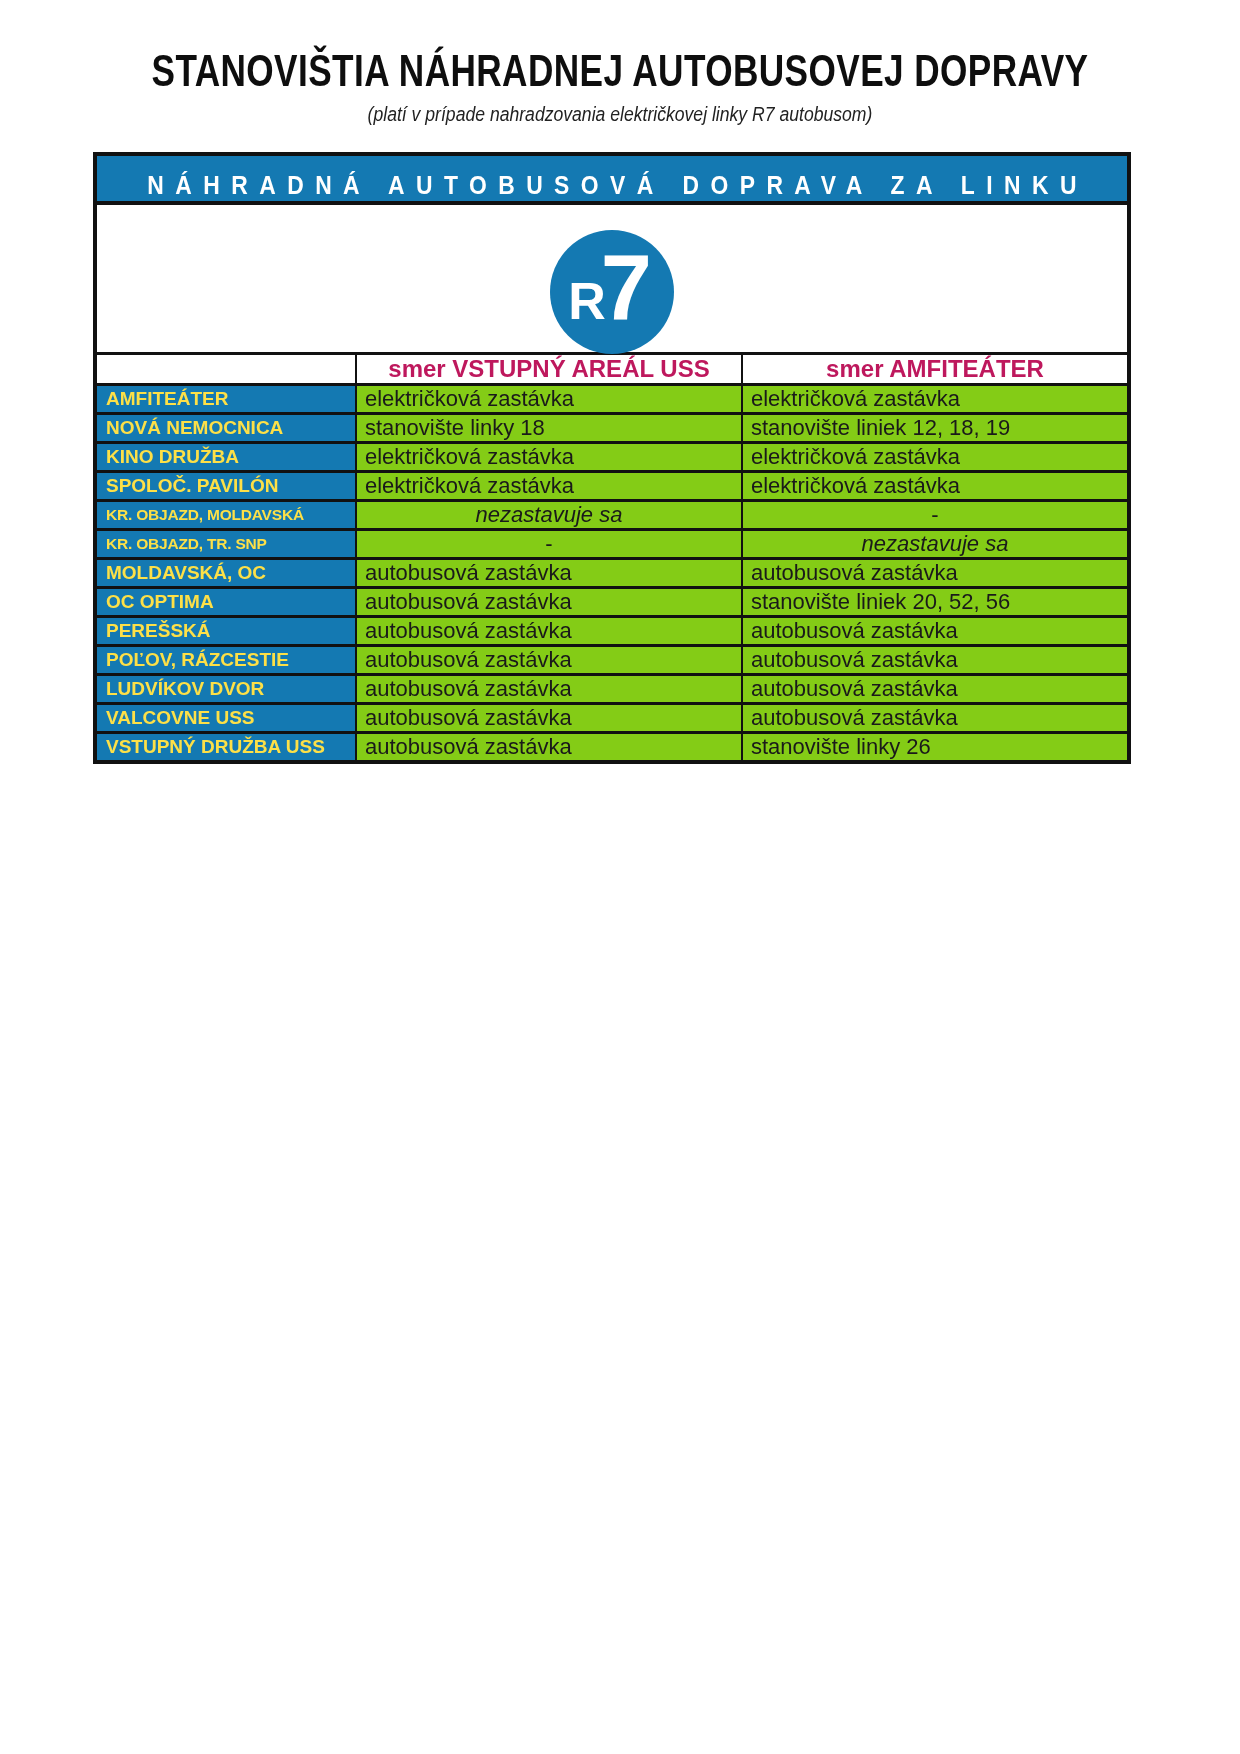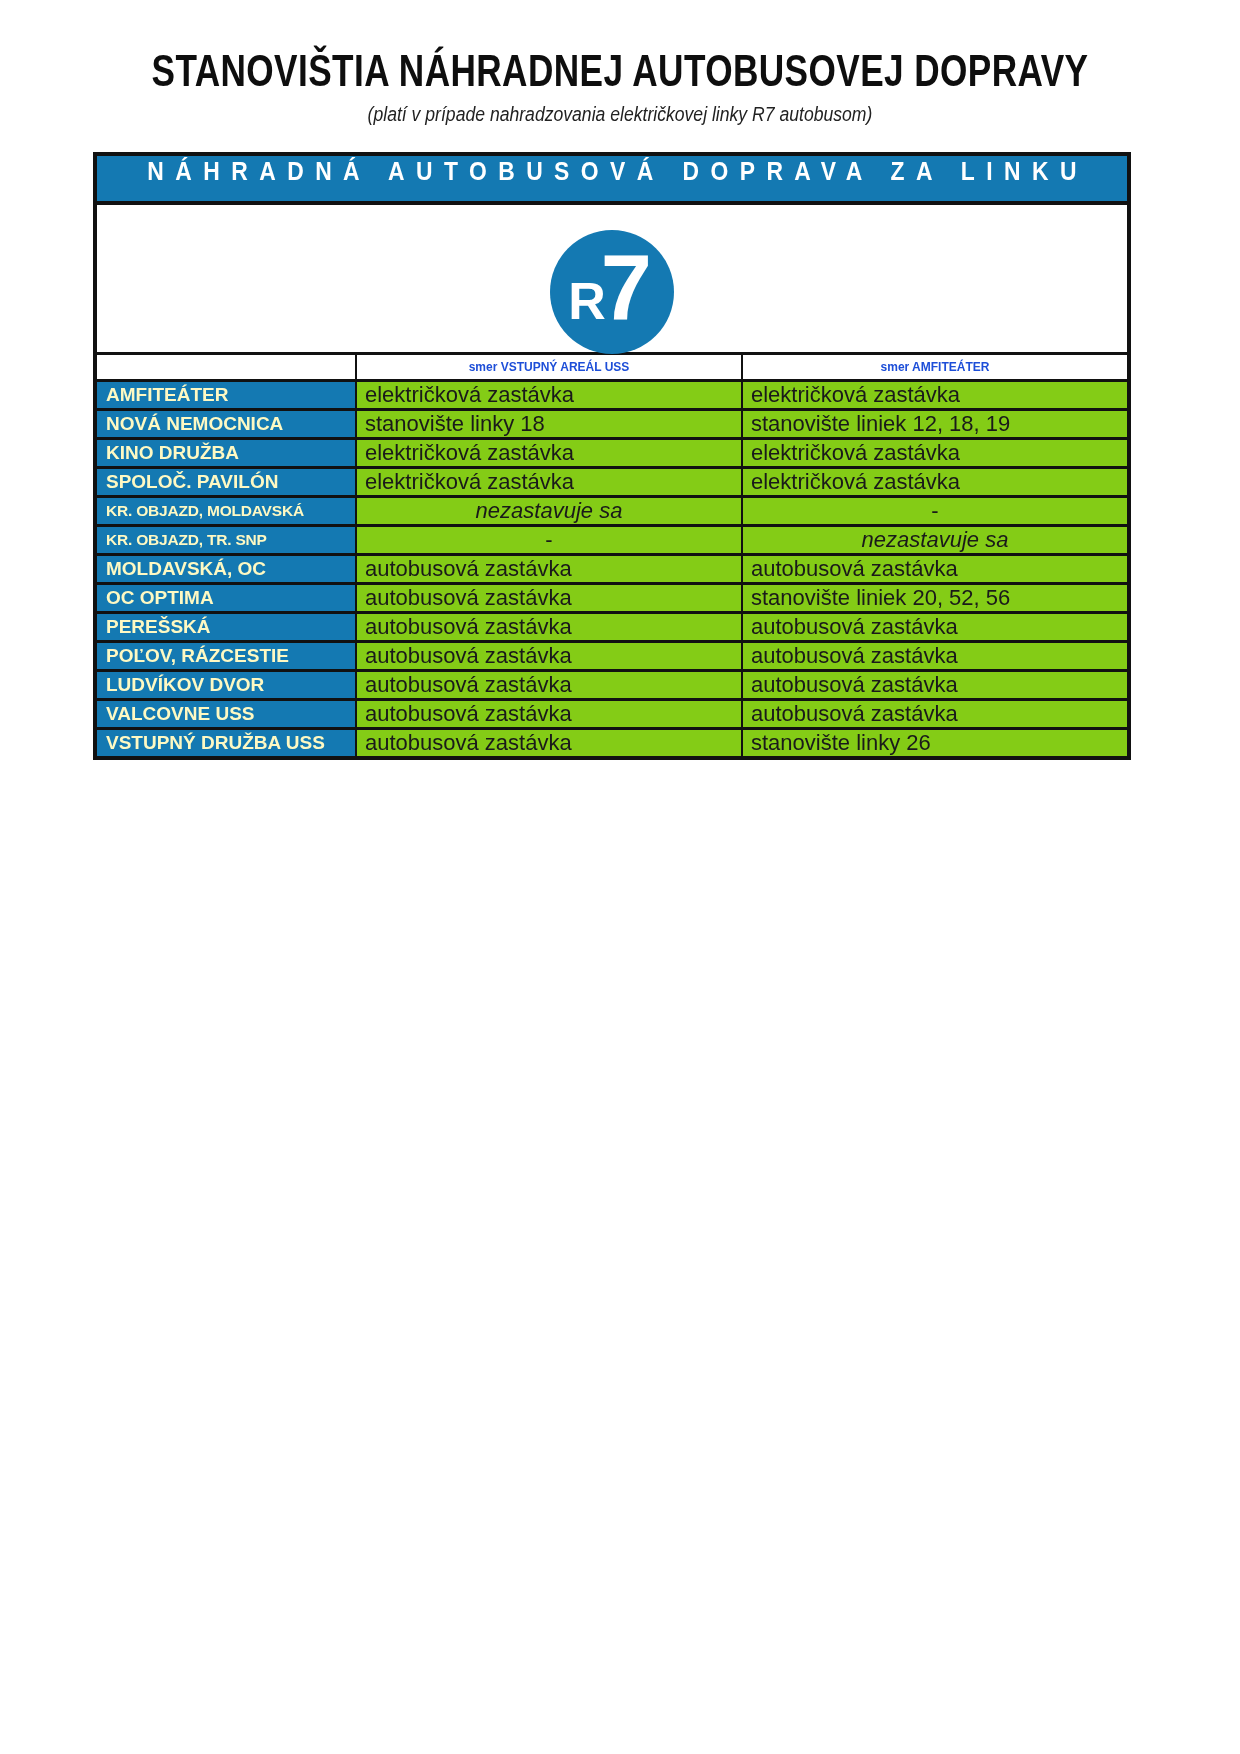--- a/index.html
+++ b/index.html
@@ -61,21 +61,21 @@
     left: 93px;
     width: 1038px;
     border: 4px solid var(--border);
     background: #ffffff;
   }
   .banner {
     height: 49px;
     background: var(--accent);
     border-bottom: 4px solid var(--border);
     display: flex;
-    align-items: flex-start;
+    align-items: flex-end;
     justify-content: center;
     overflow: hidden;
   }
   .banner-text {
     color: #ffffff;
     font-weight: bold;
     font-size: 26px;
     letter-spacing: 13px;
     padding-left: 13px; 
     white-space: nowrap;
@@ -129,28 +129,28 @@
     border-right: 2px solid var(--border);
     border-top: 3px solid var(--border);
     border-bottom: 3px solid var(--border);
     height: 25px;
     padding: 0 8px;
     overflow: hidden;
     white-space: nowrap;
   }
   thead th {
     background: #ffffff;
-    font-size: 12px;
+    font-size: 24px;
     font-weight: bold;
     text-align: center;
-    color: #1d4ed8;
+    color: #be185d;
   }
   tbody th.stop {
     background: var(--accent);
-    color: #fef9c3;
+    color: #fde047;
     font-weight: bold;
     font-size: 19px;
     text-align: left;
     padding-left: 9px;
   }
   tbody th.stop.small {
     font-size: 15.5px;
     letter-spacing: -0.2px;
     margin-top: 8px;
   }

